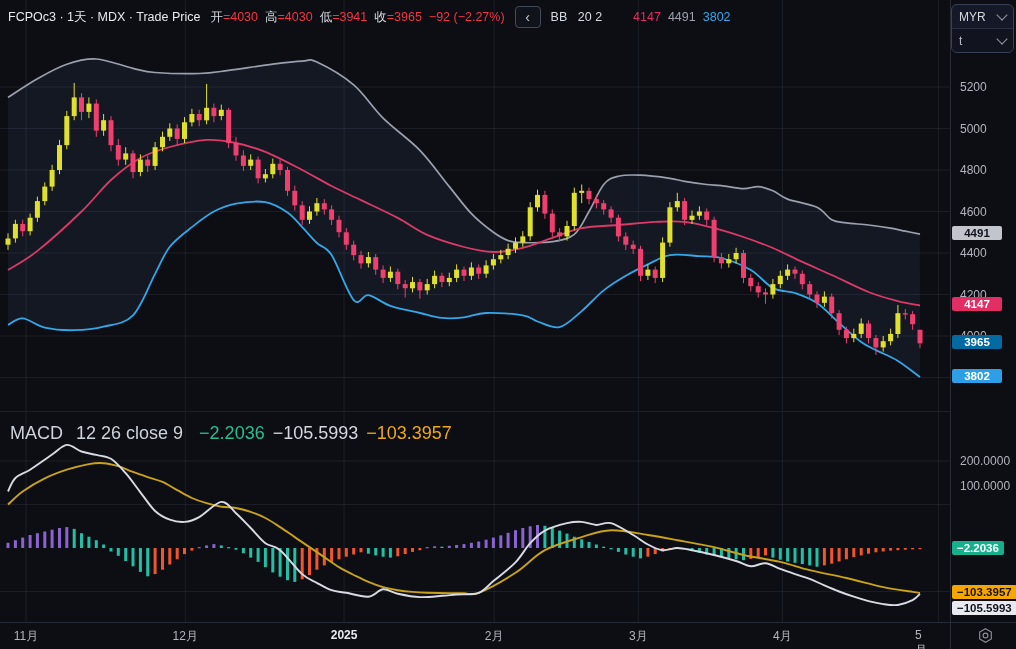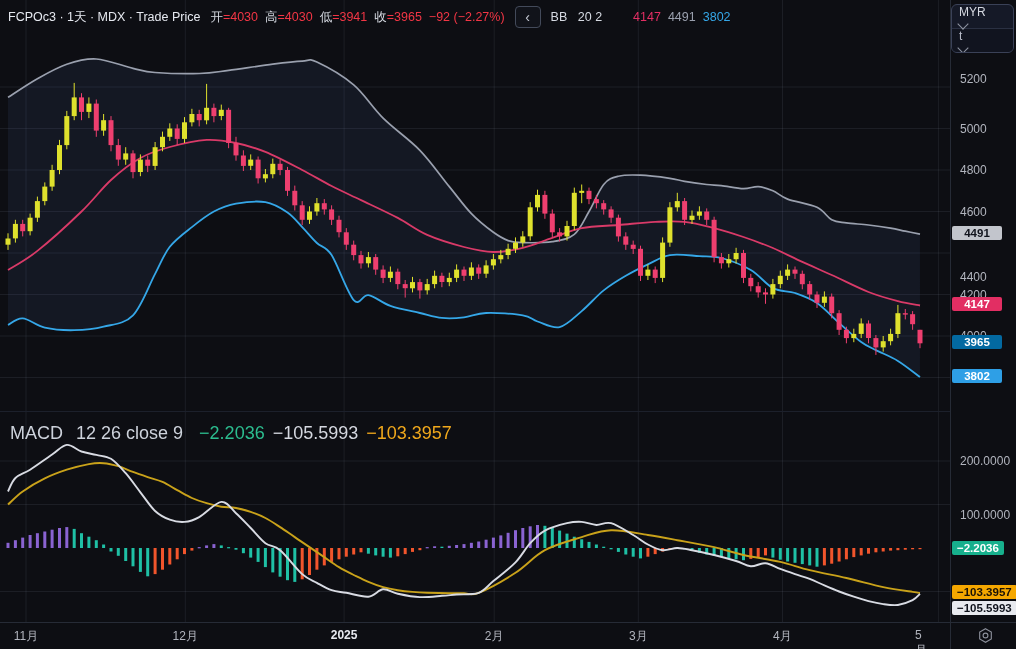--- a/index.html
+++ b/index.html
@@ -25,22 +25,22 @@
   #bb-legend span{margin-right:7px;}
   #macd-legend{position:absolute;left:10px;top:423px;z-index:15;font-size:18px;color:#cdd2db;
     display:flex;align-items:center;white-space:nowrap;}
   #macd-legend span{margin-right:8px;}
   #axis-col{position:absolute;left:951px;top:0;width:65px;height:649px;z-index:10;}
   .tick{position:absolute;left:9px;font-size:12px;color:#b2b5be;}
   .badge{position:absolute;left:1px;min-width:50px;box-sizing:border-box;padding:1px 5px;border-radius:2px;
     font-size:11.5px;font-weight:600;text-align:center;z-index:20;}
   #cur-box{position:absolute;left:951px;top:4px;width:61px;border:1px solid #3a4157;border-radius:6px;
     background:#151927;z-index:40;overflow:hidden;}
-  .cur-row{height:23px;display:flex;justify-content:space-between;padding:0 7px;
-    color:#d5d8e0;font-size:12px;cursor:pointer;flex-direction:column;}
+  .cur-row{height:23px;display:flex;align-items:center;justify-content:space-between;padding:0 7px;
+    color:#d5d8e0;font-size:12px;cursor:pointer;}
   .cur-row.r2{border-top:1px solid #2a3042;background:#11141f;color:#b9bdc9;}
   .chev{width:7px;height:7px;border-right:1.5px solid #8f95a3;border-bottom:1.5px solid #8f95a3;
     transform:rotate(45deg);margin-top:-4px;}
   #time-axis{position:absolute;left:0;top:623px;width:808px;height:26px;z-index:10;}
   .tlabel{position:absolute;top:5px;transform:translateX(-50%);font-size:12px;color:#b2b5be;}
   .tlabel.year{color:#e8eaf0;font-weight:700;}
   #gear{position:absolute;left:977px;top:627px;width:17px;height:17px;z-index:12;cursor:pointer;}
   #watermark{position:absolute;left:876px;top:584px;z-index:30;font-size:42px;font-weight:400;
     color:rgba(198,203,214,.88);letter-spacing:1px;pointer-events:none;}
 </style>
@@ -489,29 +489,29 @@
   </div>
 
   <div id="macd-legend">
     <span><span>MACD</span> <span>12 26 close 9</span></span>
     <span id="macd-hist-val" style="color: rgb(44, 189, 143);">−2.2036</span>
     <span id="macd-line-val" style="color: rgb(213, 216, 224);">−105.5993</span>
     <span id="macd-signal-val" style="color: rgb(240, 168, 28);">−103.3957</span>
   </div>
 
   <div id="axis-col">
-      <div class="tick" style="top: 72px; text-align: center;">5200</div>
+      <div class="tick" style="top: 80px; text-align: center;">5200</div>
       <div class="tick" style="top: 121.5px;">5000</div>
       <div class="tick" style="top: 163px;">4800</div>
       <div class="tick" style="top: 204.5px;">4600</div>
-      <div class="tick" style="top: 246px; margin-top: 24px;">4400</div>
+      <div class="tick" style="top: 246px;">4400</div>
       <div class="tick" style="top: 287.5px;">4200</div>
       <div class="tick" style="top: 329px;">4000</div>
       <div class="tick" style="top: 454.02px;">200.0000</div>
-      <div class="tick" style="top: 508px;">100.0000</div>
+      <div class="tick" style="top: 479px;">100.0000</div>
       <div class="badge" style="background: rgb(194, 197, 204); color: rgb(16, 19, 28); top: 226.118px;">4491</div>
       <div class="badge" style="background: rgb(226, 46, 99); color: rgb(255, 255, 255); top: 297.498px;">4147</div>
       <div class="badge" style="background: #0369a1; color: rgb(255, 255, 255); top: 335.262px;">3965</div>
       <div class="badge" style="background: rgb(46, 159, 230); color: rgb(255, 255, 255); top: 369.085px;">3802</div>
       <div class="badge" style="background: rgb(23, 176, 141); color: rgb(255, 255, 255); top: 540.958px;">−2.2036</div>
       <div class="badge" style="background: rgb(245, 167, 0); color: rgb(26, 18, 5); top: 584.967px;">−103.3957</div>
       <div class="badge" style="background: rgb(232, 234, 239); color: rgb(16, 19, 28); top: 600.967px;">−105.5993</div>
     </div>
 
   <div id="cur-box">

